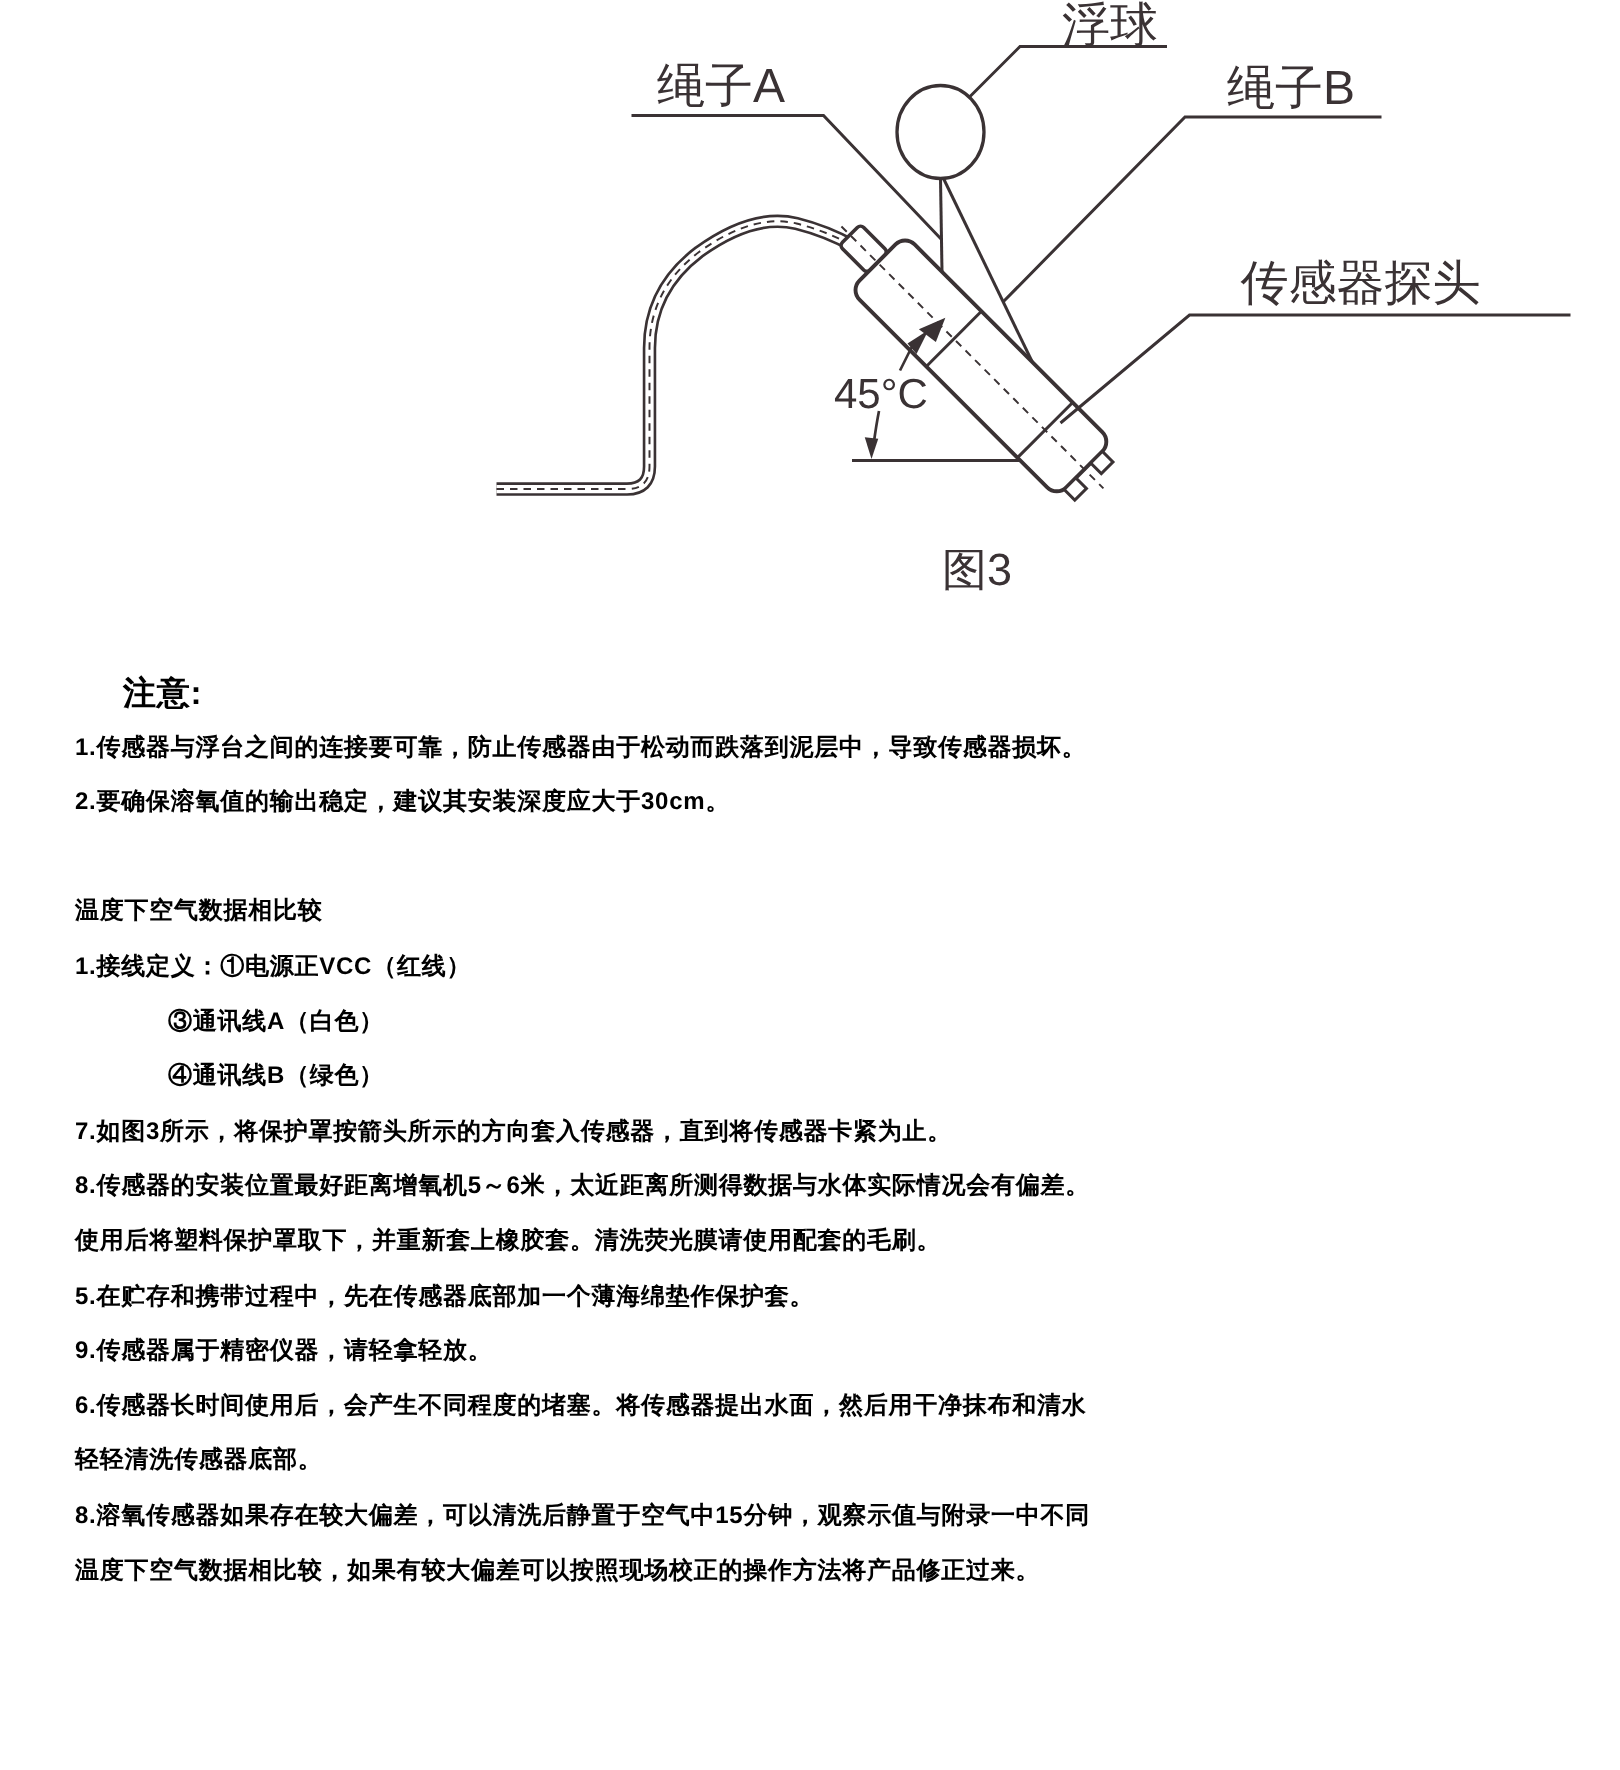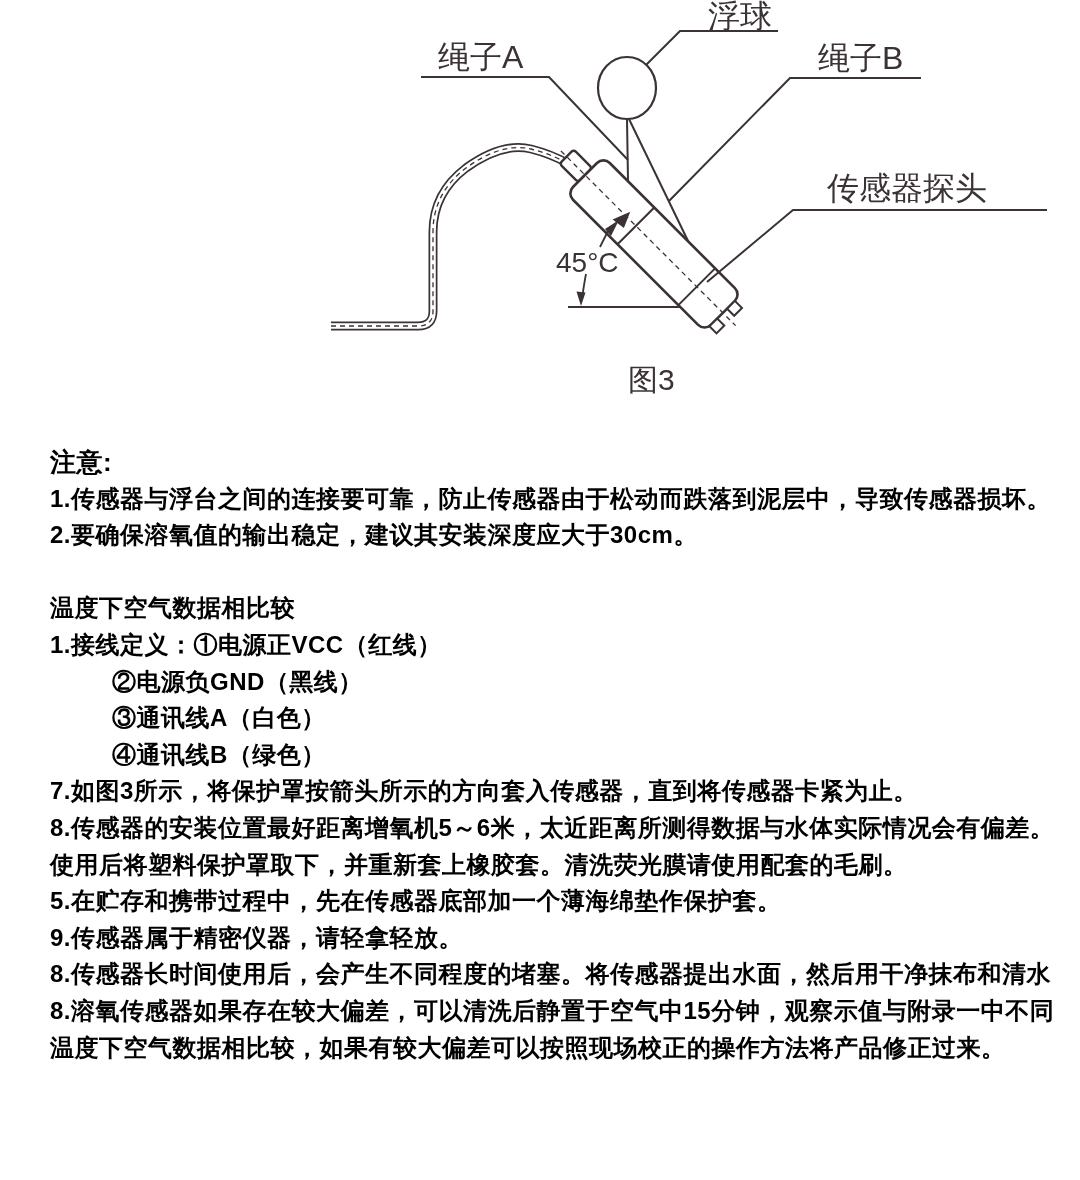--- a/index.html
+++ b/index.html
@@ -8,24 +8,24 @@
     background:#ffffff;
     font-family:"Liberation Sans", sans-serif;
     position:relative;
     overflow:hidden;
   }
   .page { position:absolute; left:0; top:0; width:1080px; height:1180px; background:#ffffff; }
   .figure-wrap { position:absolute; left:0; top:0; width:1080px; height:430px; }
   .notes { position:absolute; left:50px; top:444px; width:1005px; color:#000; }
   .line {
     height:36.6px; line-height:36.6px;
-    font-size:24px; font-weight:bold;
+    font-size:16px; font-weight:bold;
     white-space:nowrap; letter-spacing:0.5px;
   }
-  .line.heading { font-size:26px; }
+  .line.heading { font-size:22px;margin-left:32px; }
   .line.indent { padding-left:62px; }
   .line.blank { }
   svg text { font-family:"Liberation Sans", sans-serif; }
 </style>
 </head>
 <body>
 
 <div class="page">
 
   <div class="figure-wrap">
@@ -76,26 +76,26 @@
     </svg>
   </div>
 
   <div class="notes">
       <div class="line heading">注意:</div>
       <div class="line">1.传感器与浮台之间的连接要可靠，防止传感器由于松动而跌落到泥层中，导致传感器损坏。</div>
       <div class="line">2.要确保溶氧值的输出稳定，建议其安装深度应大于30cm。</div>
       <div class="line blank"></div>
       <div class="line">温度下空气数据相比较</div>
       <div class="line">1.接线定义：①电源正VCC（红线）</div>
-      <div class="line indent">②电源负GND（黑线）</div>
       <div class="line indent">③通讯线A（白色）</div>
       <div class="line indent">④通讯线B（绿色）</div>
       <div class="line">7.如图3所示，将保护罩按箭头所示的方向套入传感器，直到将传感器卡紧为止。</div>
       <div class="line">8.传感器的安装位置最好距离增氧机5～6米，太近距离所测得数据与水体实际情况会有偏差。</div>
       <div class="line">使用后将塑料保护罩取下，并重新套上橡胶套。清洗荧光膜请使用配套的毛刷。</div>
       <div class="line">5.在贮存和携带过程中，先在传感器底部加一个薄海绵垫作保护套。</div>
       <div class="line">9.传感器属于精密仪器，请轻拿轻放。</div>
-      <div class="line">8.传感器长时间使用后，会产生不同程度的堵塞。将传感器提出水面，然后用干净抹布和清水</div>
+      <div class="line">6.传感器长时间使用后，会产生不同程度的堵塞。将传感器提出水面，然后用干净抹布和清水</div>
+      <div class="line">轻轻清洗传感器底部。</div>
       <div class="line">8.溶氧传感器如果存在较大偏差，可以清洗后静置于空气中15分钟，观察示值与附录一中不同</div>
       <div class="line">温度下空气数据相比较，如果有较大偏差可以按照现场校正的操作方法将产品修正过来。</div>
     </div>
 
 </div>
 
 </body></html>

